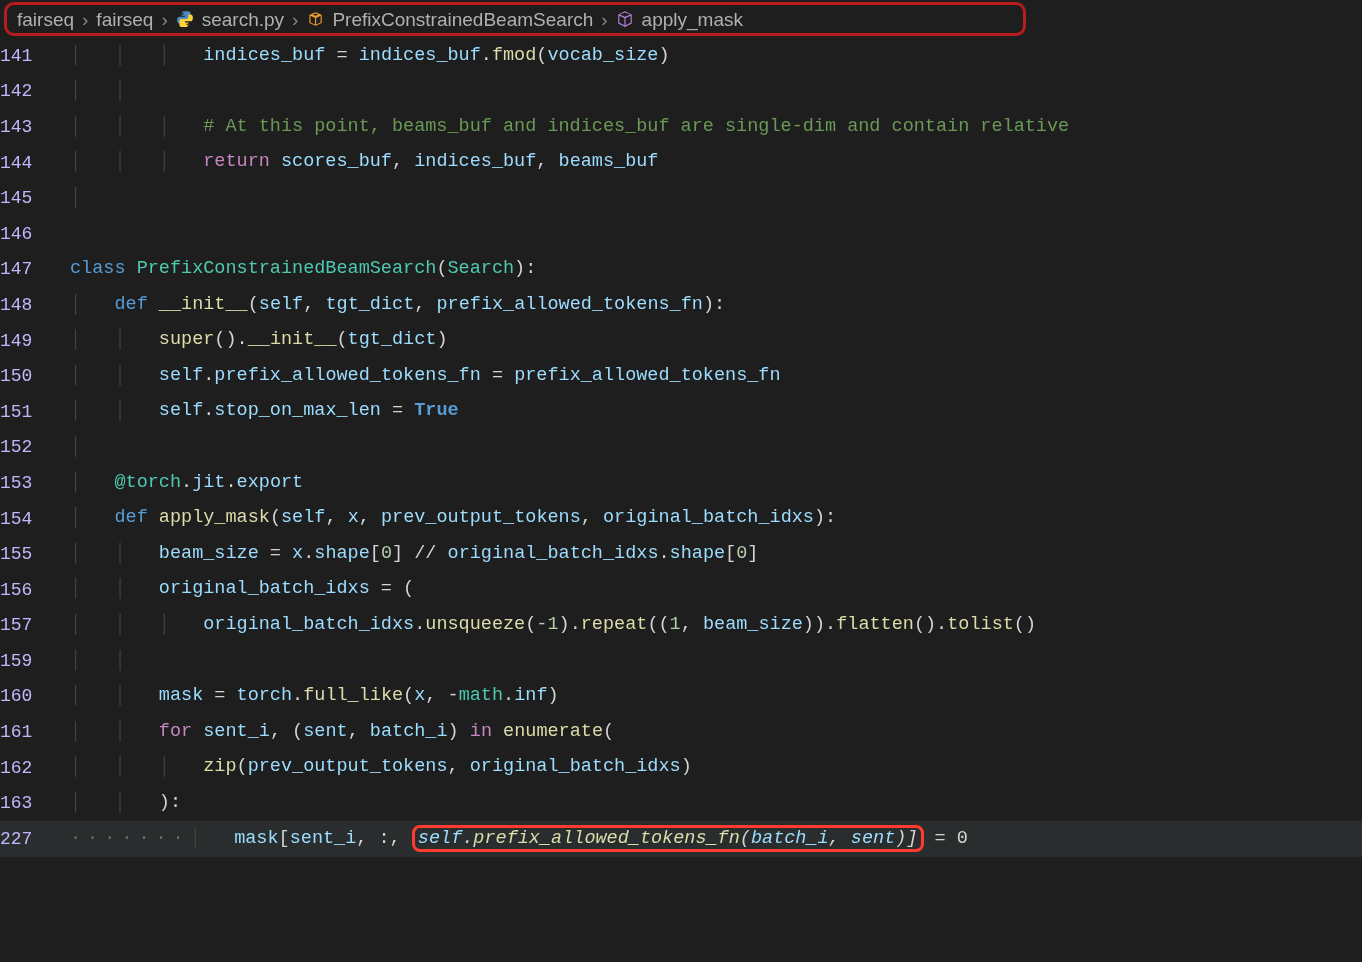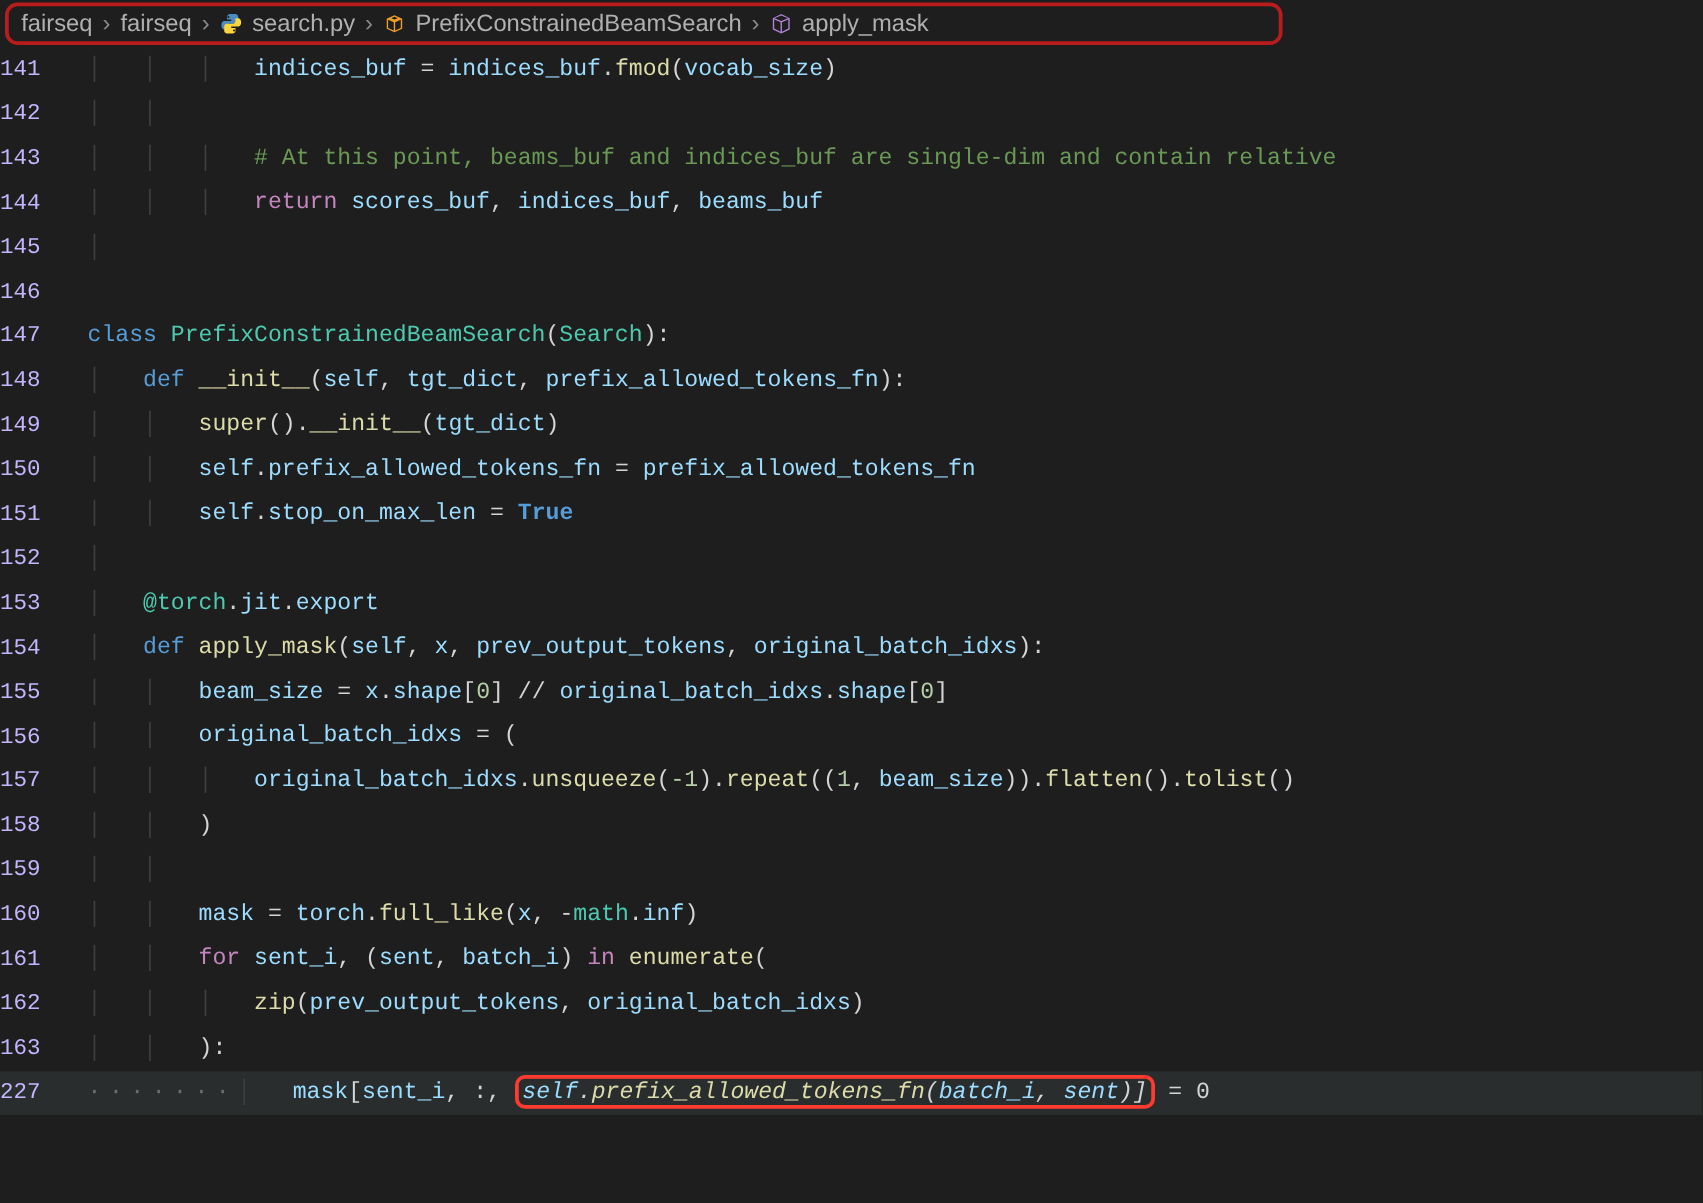--- a/index.html
+++ b/index.html
@@ -181,24 +181,20 @@
 <div class="code-line">
   <div class="gutter">156</div>
   <div class="code"><span class="guide">│   │   </span><span class="c-var">original_batch_idxs</span><span class="c-default"> = </span><span class="c-default">(</span></div>
 </div>
 
 <div class="code-line">
   <div class="gutter">157</div>
   <div class="code"><span class="guide">│   │   │   </span><span class="c-var">original_batch_idxs</span><span class="c-default">.</span><span class="c-func">unsqueeze</span><span class="c-default">(</span><span class="c-number">-1</span><span class="c-default">)</span><span class="c-default">.</span><span class="c-func">repeat</span><span class="c-default">(</span><span class="c-default">(</span><span class="c-number">1</span><span class="c-default">, </span><span class="c-var">beam_size</span><span class="c-default">)</span><span class="c-default">)</span><span class="c-default">.</span><span class="c-func">flatten</span><span class="c-default">(</span><span class="c-default">)</span><span class="c-default">.</span><span class="c-func">tolist</span><span class="c-default">(</span><span class="c-default">)</span></div>
 </div>
 
-<div class="code-line">
-  <div class="gutter">158</div>
-  <div class="code"><span class="guide">│   │   </span><span class="c-default">)</span></div>
-</div>
 
 <div class="code-line">
   <div class="gutter">159</div>
   <div class="code"><span class="guide">│   │   </span></div>
 </div>
 
 <div class="code-line">
   <div class="gutter">160</div>
   <div class="code"><span class="guide">│   │   </span><span class="c-var">mask</span><span class="c-default"> = </span><span class="c-var">torch</span><span class="c-default">.</span><span class="c-func">full_like</span><span class="c-default">(</span><span class="c-var">x</span><span class="c-default">, </span><span class="c-default">-</span><span class="c-class">math</span><span class="c-default">.</span><span class="c-var">inf</span><span class="c-default">)</span></div>
 </div>

